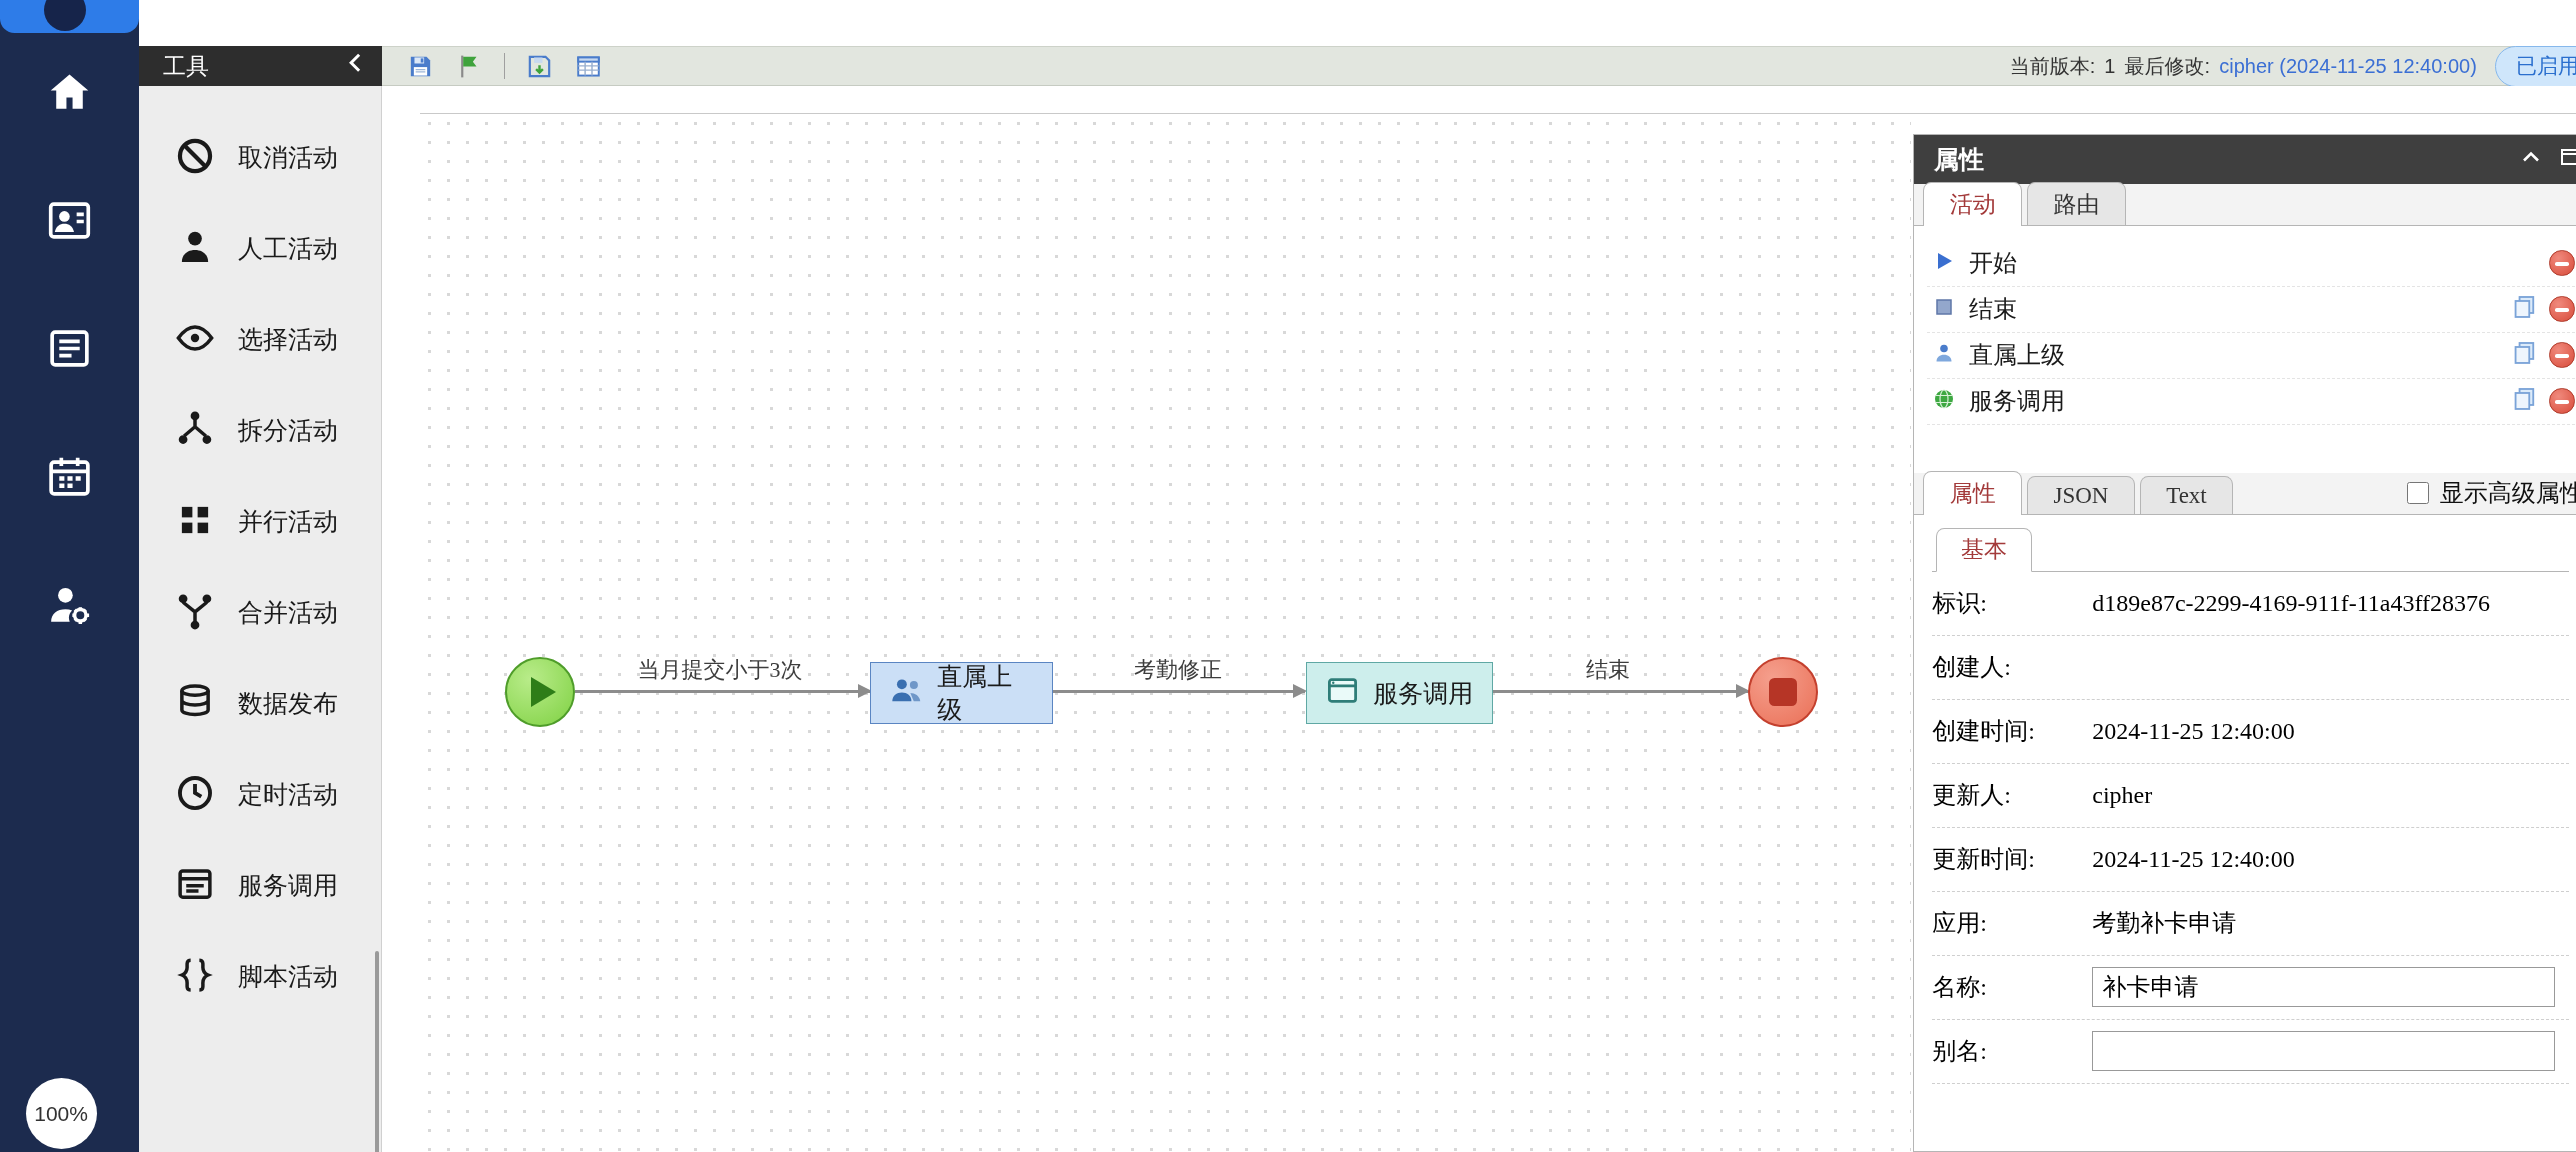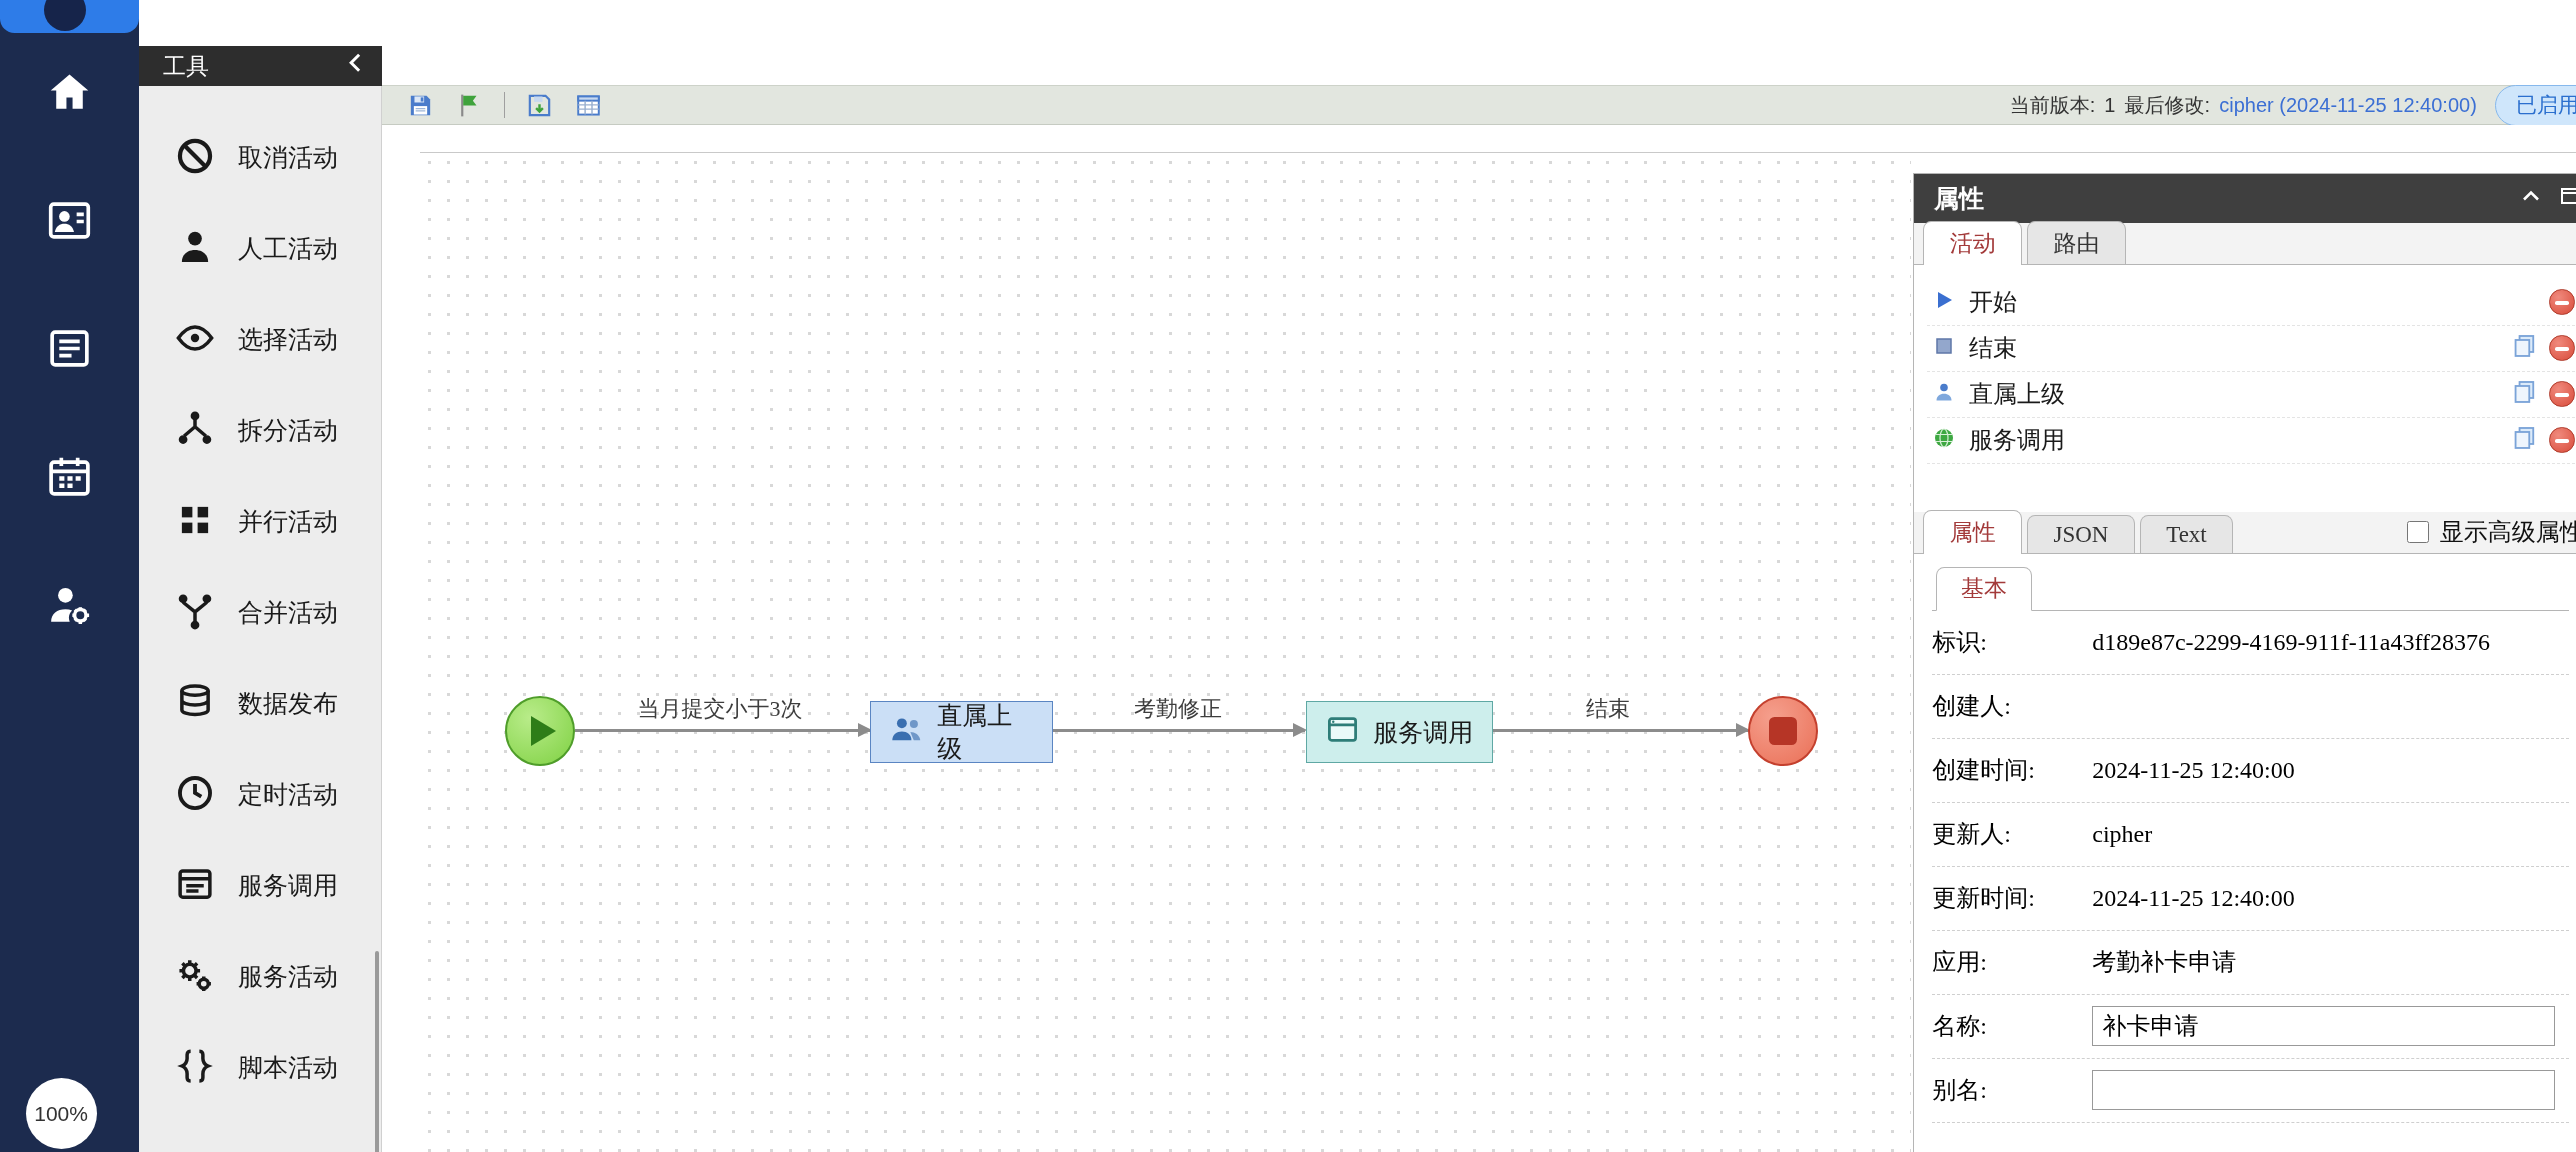--- a/index.html
+++ b/index.html
@@ -27,21 +27,21 @@
                  justify-content:space-between; padding:0 12.8px 0 24px; font-size:23px; }
   .tool-header svg { width:27.4px; height:27.4px; }
   .tool-list { flex:1; background:#ededed; border-right:0.9px solid #d0d0d0; padding-top:25.6px;
                position:relative; overflow:hidden; color:#1a1a1a; }
   .tool-item { height:91px; display:flex; align-items:center; gap:22px; padding-left:35px; cursor:pointer; }
   .tool-item svg { width:42px; height:42px; flex-shrink:0; }
   .tool-label { font-size:25px;text-align:right; }
   .tool-scrollbar { position:absolute; right:1.8px; top:865px; width:4.6px; height:210px; background:#9a9a9a; border-radius:2.7px; }
 
   
-  .main { flex:1; min-width:0; display:flex; flex-direction:column;margin-top:39px; }
+  .main { flex:1; min-width:0; display:flex; flex-direction:column; }
   .main-top { height:46px; background:#fff; }
   .toolbar { height:40px; background:#e2e6df; border-top:0.9px solid #cdd2c9; border-bottom:0.9px solid #c6cbc2;
              display:flex; align-items:center; gap:20px; padding-left:24px; }
   .tb-icon { width:29px; height:29px; display:flex; align-items:center; justify-content:center; cursor:pointer; }
   .tb-icon svg { width:29px; height:29px; }
   .tb-divider { width:0.9px; height:25.6px; background:#9f9f9f; }
   .toolbar-right { margin-left:auto; margin-right:-24px; display:flex; align-items:center; gap:9.1px;
                    font-size:20px; color:#333; white-space:nowrap; }
   .link-blue { color:#3b6fd4; }
   .status-pill { background:#cfe6fb; border:1.8px solid #86b8ec; color:#2a6fce; border-radius:914px;
@@ -234,29 +234,20 @@
       </div>
       <div class="tool-item">
         <span><svg viewBox="0 0 24 24" fill="none" stroke="#1a1a1a" stroke-width="2">
               <rect x="3.5" y="4.5" width="17" height="15" rx="1.5"></rect>
               <path d="M3.5 9h17M7 13h10M7 16h7"></path>
             </svg></span>
         <span class="tool-label">服务调用</span>
       </div>
       <div class="tool-item">
         <span><svg viewBox="0 0 24 24" fill="none" stroke="#1a1a1a" stroke-width="2">
-              <circle cx="9" cy="9.5" r="3.6"></circle>
-              <path d="M9 3.6v2M9 13.4v2M3.1 9.5h2M12.9 9.5h2M4.8 5.3l1.4 1.4M11.8 12.3l1.4 1.4M13.2 5.3l-1.4 1.4M6.2 12.3l-1.4 1.4"></path>
-              <circle cx="17" cy="17" r="2.6"></circle>
-              <path d="M17 12.9v1.6M17 19.5v1.6M12.9 17h1.6M19.5 17h1.6"></path>
-            </svg></span>
-        <span class="tool-label">服务活动</span>
-      </div>
-      <div class="tool-item">
-        <span><svg viewBox="0 0 24 24" fill="none" stroke="#1a1a1a" stroke-width="2">
               <path d="M9.5 3.5C7 3.5 7.5 6 7.5 7.5S7 11 4.5 12c2.5 1 3 2.5 3 4.5s-.5 4 2 4"></path>
               <path d="M14.5 3.5c2.5 0 2 2.5 2 4s.5 3.5 3 4.5c-2.5 1-3 2.5-3 4.5s.5 4-2 4"></path>
             </svg></span>
         <span class="tool-label">脚本活动</span>
       </div>
       <div class="tool-scrollbar"></div>
     </div>
   </div>
 
   <div class="main">

